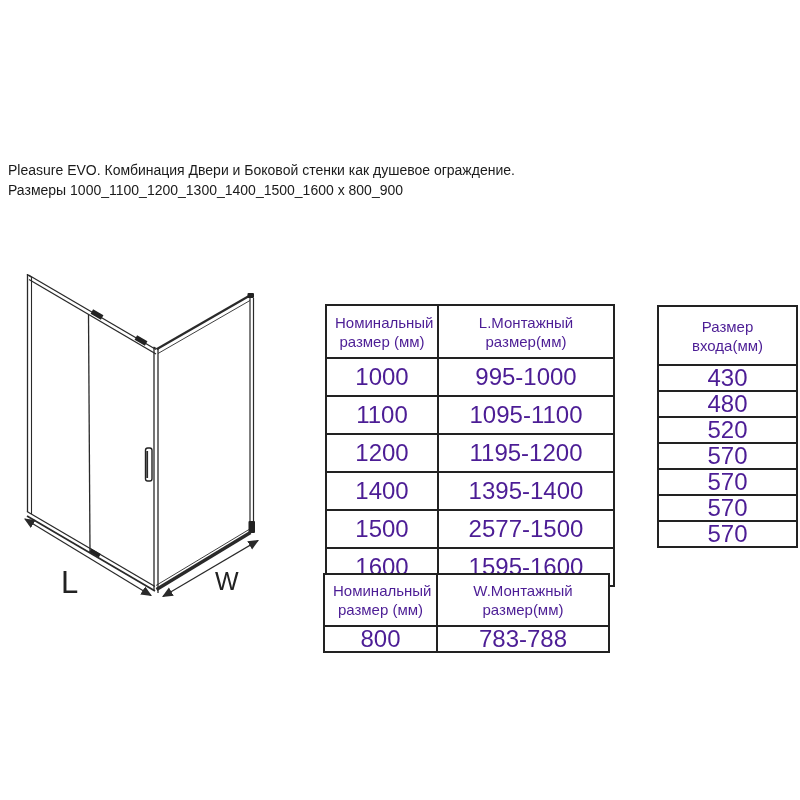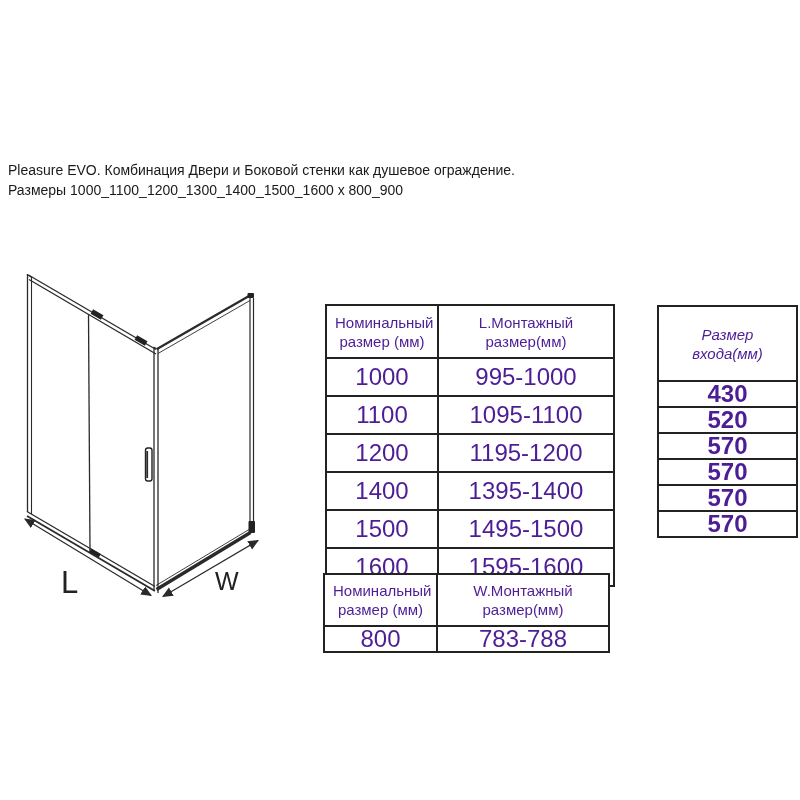--- a/index.html
+++ b/index.html
@@ -50,23 +50,23 @@
 
   .t-length{left:325px;top:256px;width:288px;}
   .t-length thead tr{height:53px;}
   .t-length tbody tr{height:38px;}
 
   .t-width{left:323px;top:525px;width:285px;}
   .t-width thead tr{height:52px;}
   .t-width tbody tr{height:15px;border-radius:12px;}
 
   .t-entrance{left:657px;top:257px;width:141px;}
-  .t-entrance thead tr{height:75px;font-style:italic;}
+  .t-entrance thead tr{height:59px;}
   .t-entrance th{font-size:19px;line-height:25px;}
-  .t-entrance tbody tr{height:24.3px;font-weight:bold;}
+  .t-entrance tbody tr{height:24.3px;}
   .t-entrance td{font-size:23px;}
 
   
   .diagram{position:absolute;left:0;top:250px;}
   .diagram line, .diagram path.ln{stroke:#2a2a2a;fill:none;}
   .diagram text{font-family:"Liberation Sans", sans-serif;fill:#222222;}
 </style>
 </head>
 <body>
 
@@ -157,21 +157,21 @@
         <tr>
           <td>1200</td>
           <td>1195-1200</td>
         </tr>
         <tr>
           <td>1400</td>
           <td>1395-1400</td>
         </tr>
         <tr>
           <td>1500</td>
-          <td>1495-1500</td>
+          <td>2577-1500</td>
         </tr>
         <tr>
           <td>1600</td>
           <td>1595-1600</td>
         </tr>
       </tbody>
   </table>
 
   <table class="spec t-width">
     <colgroup>
@@ -196,20 +196,23 @@
     <thead>
       <tr>
         <th>Размер входа(мм)</th>
       </tr>
     </thead>
     <tbody>
         <tr>
           <td>430</td>
         </tr>
         <tr>
+          <td>480</td>
+        </tr>
+        <tr>
           <td>520</td>
         </tr>
         <tr>
           <td>570</td>
         </tr>
         <tr>
           <td>570</td>
         </tr>
         <tr>
           <td>570</td>

